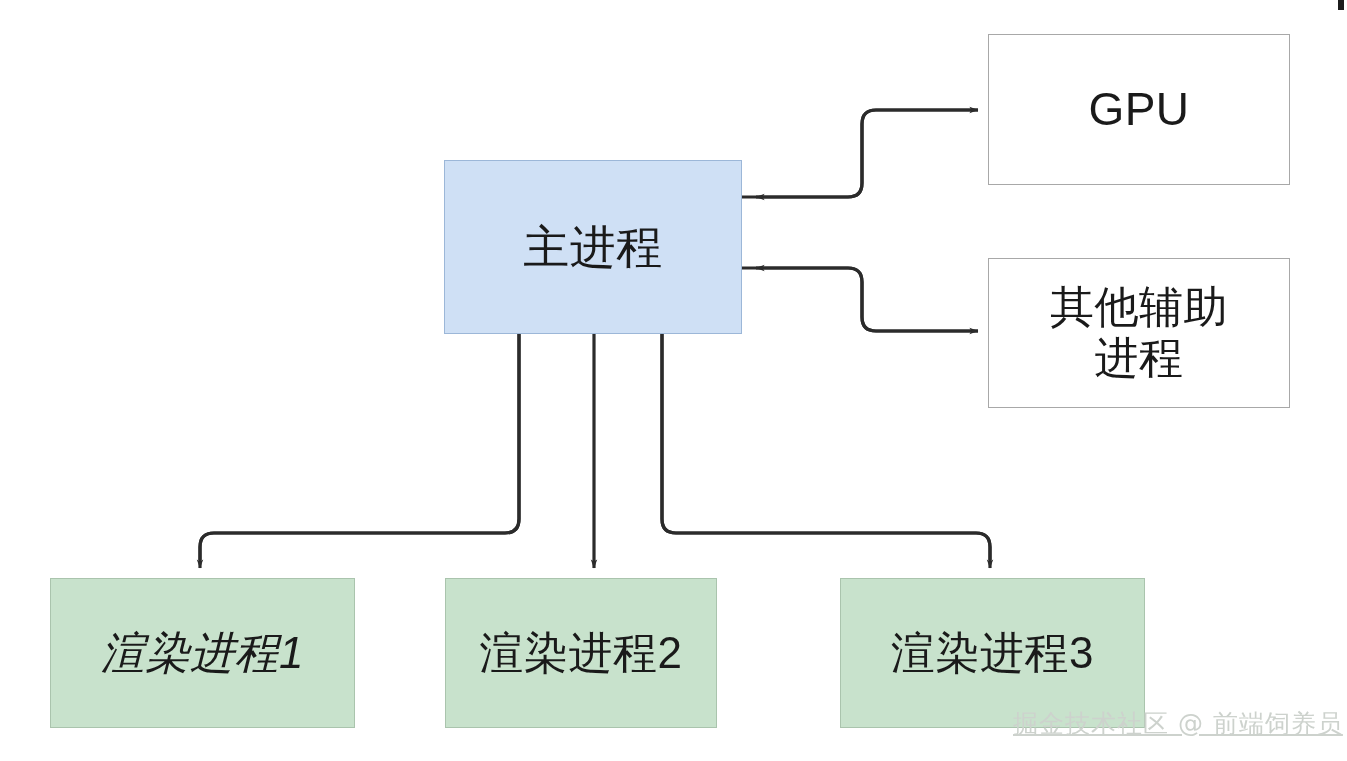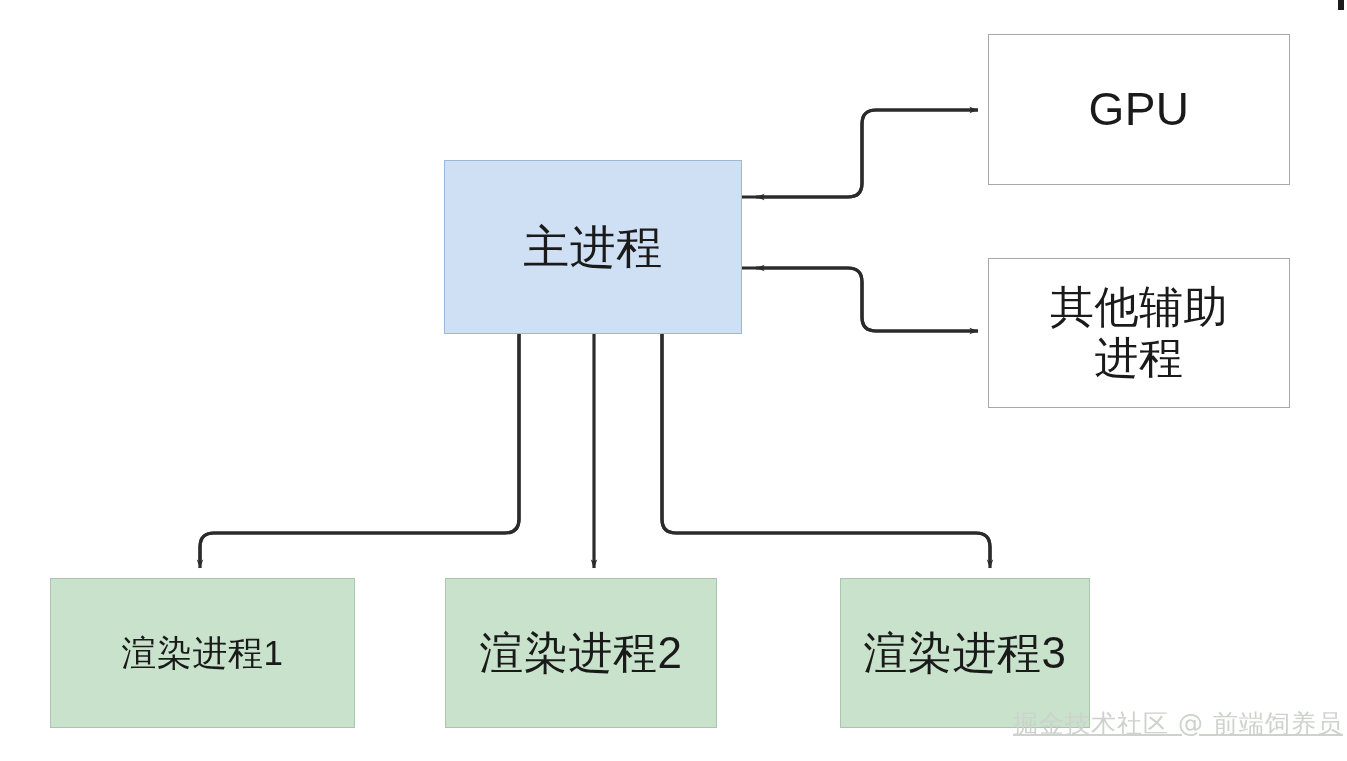--- a/index.html
+++ b/index.html
@@ -107,28 +107,28 @@
   <div class="node node-plain" style="left:988px; top:34px; width:302px; height:151px;">
     <span class="node-label" style="font-size:46px;">GPU</span>
   </div>
 
   <div class="node node-plain" style="left:988px; top:258px; width:302px; height:150px;">
     <span class="node-label" style="font-size:44px;">其他辅助
 进程</span>
   </div>
 
   <div class="node node-render" style="left:50px; top:578px; width:305px; height:150px;">
-    <span class="node-label" style="font-size:35px;">渲染进程1</span>
+    <span class="node-label" style="font-size:44px;font-style:italic;">渲染进程1</span>
   </div>
 
   <div class="node node-render" style="left:445px; top:578px; width:272px; height:150px;">
     <span class="node-label" style="font-size:44px;">渲染进程2</span>
   </div>
 
-  <div class="node node-render" style="left:840px; top:578px; width:250px; height:150px;">
+  <div class="node node-render" style="left:840px; top:578px; width:305px; height:150px;">
     <span class="node-label" style="font-size:44px;">渲染进程3</span>
   </div>
 
   <div class="watermark" style="left:1013px; top:707px;">掘金技术社区 @ 前端饲养员</div>
 
   <div class="corner-mark" style="left:1338px; top:0px; width:6px; height:10px;"></div>
 
 </div>
 
 </body></html>

